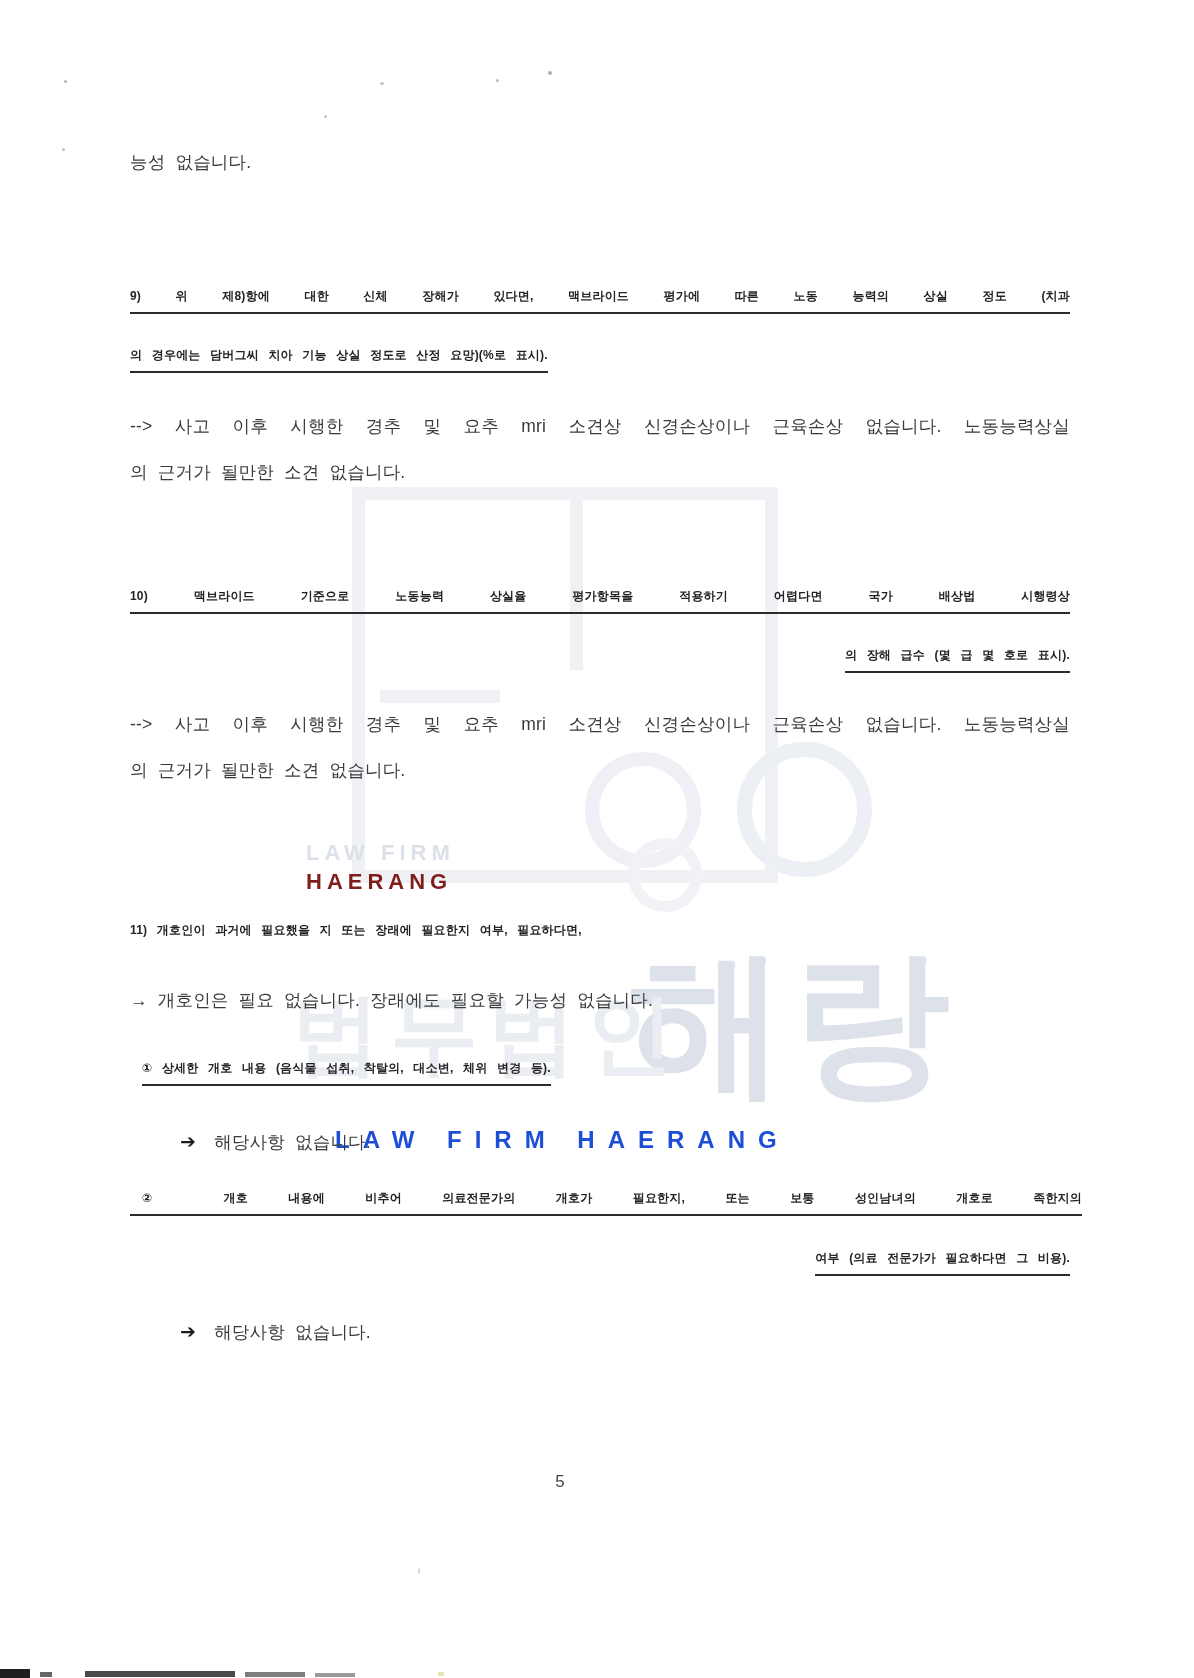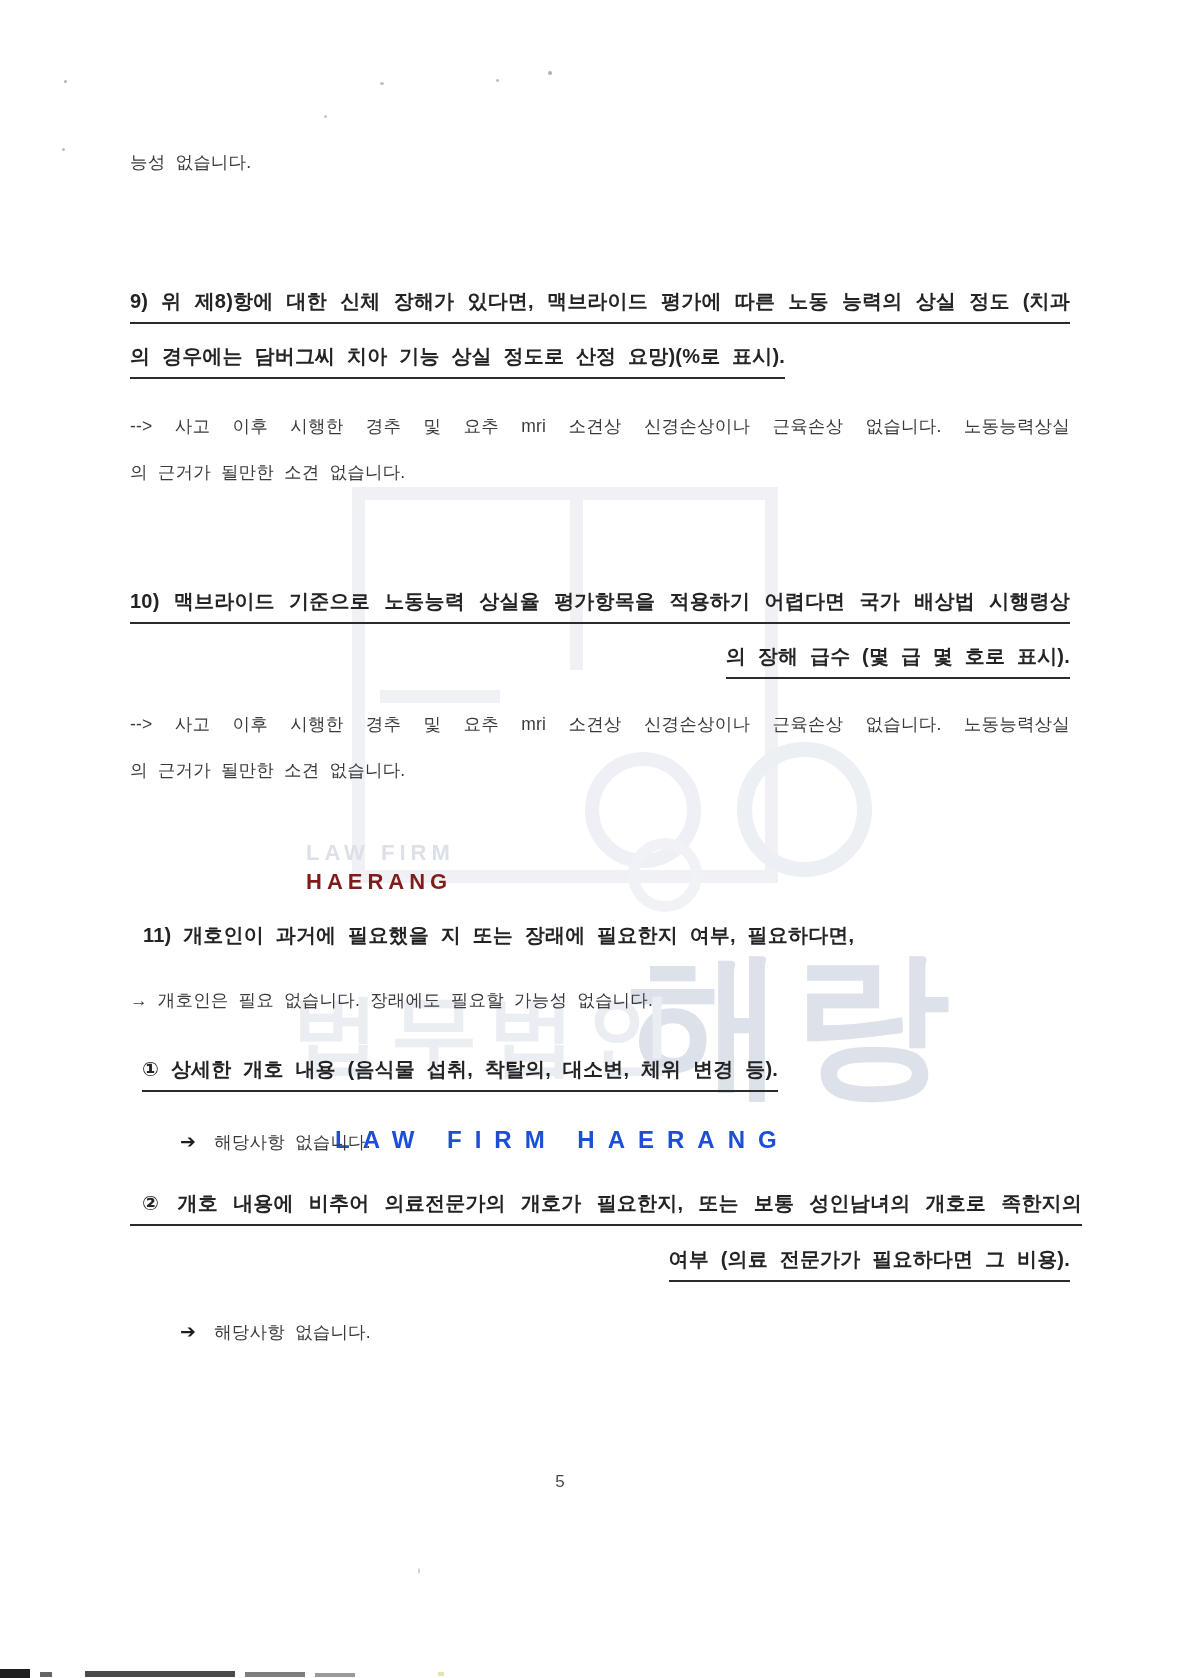--- a/index.html
+++ b/index.html
@@ -20,21 +20,21 @@
   .wm-ring1{left:737px;top:742px;width:105px;height:105px;border:15px solid #eceff4;border-radius:50%;}
   .wm-ring2{left:585px;top:752px;width:88px;height:88px;border:14px solid #eef0f5;border-radius:50%;}
   .wm-ring3{left:628px;top:838px;width:52px;height:52px;border:11px solid #f0f2f6;border-radius:50%;}
   .wm-lf1{left:306px;top:840px;font-size:22px;font-weight:bold;letter-spacing:5px;color:#dce1e9;}
   .wm-lf2{left:306px;top:869px;font-size:22px;font-weight:bold;letter-spacing:5px;color:#7f1d1d;}
   .wm-kr-small{left:292px;top:975px;font-size:88px;font-weight:bold;letter-spacing:10px;color:#eaedf2;}
   .wm-kr-big{left:628px;top:918px;font-size:158px;font-weight:bold;letter-spacing:6px;color:#dde2ea;}
   .wm-caption{left:335px;top:1126px;font-size:24px;font-weight:bold;letter-spacing:13px;color:#1d4ed8;}
   
   .line{position:absolute;left:130px;width:940px;z-index:2;font-size:17.5px;color:#3a3a3c;word-spacing:5px;letter-spacing:0.2px;}
-  .hline{font-weight:bold;font-size:20px;color:#232325;word-spacing:6px;}
+  .hline{font-weight:bold;font-size:12px;color:#232325;word-spacing:6px;}
   .u{padding-bottom:7px;border-bottom:2px solid #2b2b2b;}
   .full{text-align:justify;text-align-last:justify;}
   .partial{width:auto;display:inline-block;}
   .indent{padding-left:12px;}
   .subanswer{left:166px;font-size:17.5px;color:#3a3a3c;margin-left:14px;}
   .subanswer .arrow{font-weight:bold;color:#1d1d1f;margin-right:18px;font-size:19px;}
   .pagenum{position:absolute;left:0;top:1472px;width:1120px;text-align:center;font-size:17px;color:#48484a;z-index:2;}
   
   .speck{position:absolute;border-radius:50%;z-index:1;}
   .strip{position:absolute;z-index:3;}
@@ -61,21 +61,21 @@
   <div class="line hline u full" style="top:288px;">9) 위 제8)항에 대한 신체 장해가 있다면, 맥브라이드 평가에 따른 노동 능력의 상실 정도 (치과</div>
   <div class="line" style="top:343px;"><span class="hline u partial">의 경우에는 담버그씨 치아 기능 상실 정도로 산정 요망)(%로 표시).</span></div>
   <div class="line full" style="top:414px;">--&gt; 사고 이후 시행한 경추 및 요추 mri 소견상 신경손상이나 근육손상 없습니다. 노동능력상실</div>
   <div class="line" style="top:460px;">의 근거가 될만한 소견 없습니다.</div>
 
   <div class="line hline u full" style="top:588px;">10) 맥브라이드 기준으로 노동능력 상실율 평가항목을 적용하기 어렵다면 국가 배상법 시행령상</div>
   <div class="line" style="top:643px;text-align:right;"><span class="hline u partial">의 장해 급수 (몇 급 몇 호로 표시).</span></div>
   <div class="line full" style="top:712px;">--&gt; 사고 이후 시행한 경추 및 요추 mri 소견상 신경손상이나 근육손상 없습니다. 노동능력상실</div>
   <div class="line" style="top:758px;">의 근거가 될만한 소견 없습니다.</div>
 
-  <div class="line hline" style="top:922px;margin-left:13px;">11) 개호인이 과거에 필요했을 지 또는 장래에 필요한지 여부, 필요하다면,</div>
+  <div class="line hline" style="top:922px;">11) 개호인이 과거에 필요했을 지 또는 장래에 필요한지 여부, 필요하다면,</div>
   <div class="line" style="top:988px;">→ 개호인은 필요 없습니다. 장래에도 필요할 가능성 없습니다.</div>
 
   <div class="line indent" style="top:1056px;"><span class="hline u partial">① 상세한 개호 내용 (음식물 섭취, 착탈의, 대소변, 체위 변경 등).</span></div>
   <div class="line subanswer" style="top:1130px;"><span class="arrow">➔</span><span>해당사항 없습니다.</span></div>
 
   <div class="line hline u full indent" style="top:1190px;">② 개호 내용에 비추어 의료전문가의 개호가 필요한지, 또는 보통 성인남녀의 개호로 족한지의</div>
   <div class="line" style="top:1246px;text-align:right;"><span class="hline u partial">여부 (의료 전문가가 필요하다면 그 비용).</span></div>
   <div class="line subanswer" style="top:1320px;"><span class="arrow">➔</span><span>해당사항 없습니다.</span></div>
 
 

